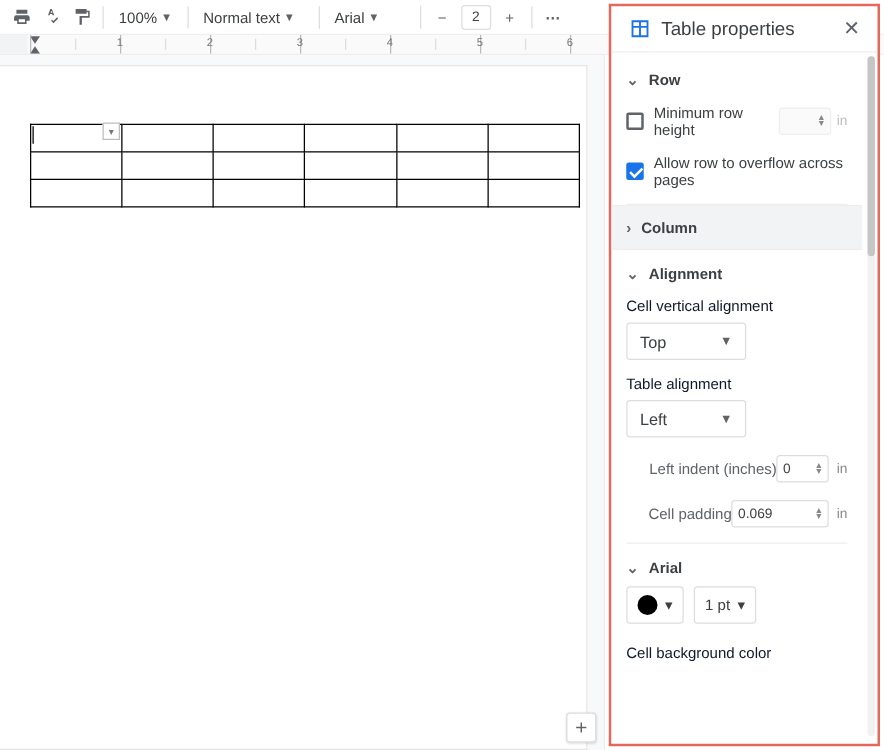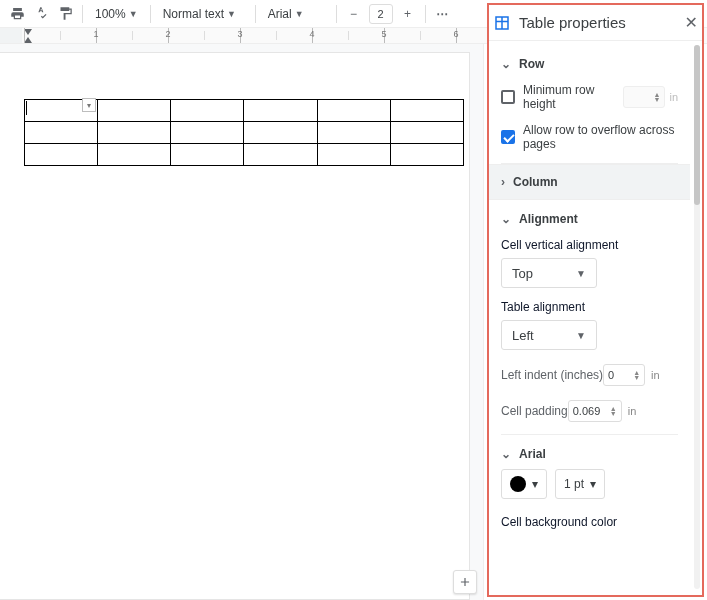--- a/index.html
+++ b/index.html
@@ -110,21 +110,21 @@
     overflow:hidden;
   }
   .panel-inner{ position:absolute; inset:0; overflow:hidden; }
   .panel-scroll{
     position:absolute; right:2px; top:40px; bottom:6px; width:6px;
     background:#f1f1f1; border-radius:3px;
   }
   .panel-scroll .thumb{ position:absolute; left:0; top:0; width:100%; height:160px; background:#c6c6c6; border-radius:3px; }
   .panel-header{
     display:flex; align-items:center; gap:8px;
-    padding:8px 4px; font-size:15px; font-weight:500; color:#3c4043;
+    padding:8px 14px; font-size:15px; font-weight:500; color:#3c4043;
     border-bottom:1px solid #eee;
   }
   .panel-header .close{ margin-left:auto; color:#5f6368; cursor:pointer; font-size:16px; }
   .panel-body{ position:absolute; left:0; right:12px; top:40px; bottom:0; overflow:hidden; padding:0 12px; }
   .section{ padding:12px 0; border-bottom:1px solid #eee; }
   .section:last-child{ border-bottom:none; }
   .sec-head{ display:flex; align-items:center; gap:8px; font-weight:bold; font-size:12px; color:#3c4043; cursor:pointer; }
   .sec-head.collapsed{ background:#f1f3f4; margin:0 -12px; padding:10px 12px; border-top:1px solid #eee; border-bottom:1px solid #eee;}
   .chevron{ font-size:12px; color:#5f6368; }
   .row{ display:flex; align-items:center; margin-top:12px; gap:8px; font-size:12px; color:#3c4043;}
@@ -142,21 +142,21 @@
   .stepbox.disabled{ color:#bdbdbd; border-color:#eee; background:#fafafa;}
   .stepbox .arrows{ display:flex; flex-direction:column; line-height:5px; font-size:7px; color:#888;}
   .unit{ font-size:11px; }
   .label{ font-size:12px; color:#0f172a; margin-top:12px; }
   .select{
     margin-top:6px; height:30px; width:96px; border:1px solid #ddd; border-radius:3px;
     display:flex; align-items:center; justify-content:space-between; padding:0 10px; cursor:pointer;
     font-size:13px; color:#3c4043;
   }
   .select .drop{ font-size:10px; color:#5f6368;}
-  .inline-row{ display:flex; align-items:center; justify-content:flex-start; margin-top:14px; font-size:12px; color:#5f6368;}
+  .inline-row{ display:flex; align-items:center; justify-content:flex-end; margin-top:14px; font-size:12px; color:#5f6368;}
   .border-row{ display:flex; gap:8px; margin-top:8px; }
   .swatch-btn{
     height:30px; border:1px solid #ddd; border-radius:3px; display:flex; align-items:center; gap:6px; padding:0 8px; cursor:pointer;
   }
   .swatch{ width:16px; height:16px; border-radius:50%; background:#000; }
   .table-icon{ display:inline-flex; }
   svg{ display:block; }
 </style>
 </head>
 <body>
@@ -362,21 +362,21 @@
                   <span>▼</span>
                 </span>
             </div>
             <span class="unit" style="color:#888">in</span>
           </div>
         </div>
 
         <div class="inline-row">
           <span>Cell padding</span>
           <div style="display:flex;align-items:center;gap:6px">
-            <div class="stepbox" style="width:54px">
+            <div class="stepbox" style="width:78px">
               <span>0.069</span>
               <span class="arrows">
                   <span>▲</span>
                   <span>▼</span>
                 </span>
             </div>
             <span class="unit" style="color:#888">in</span>
           </div>
         </div>
       </div>

